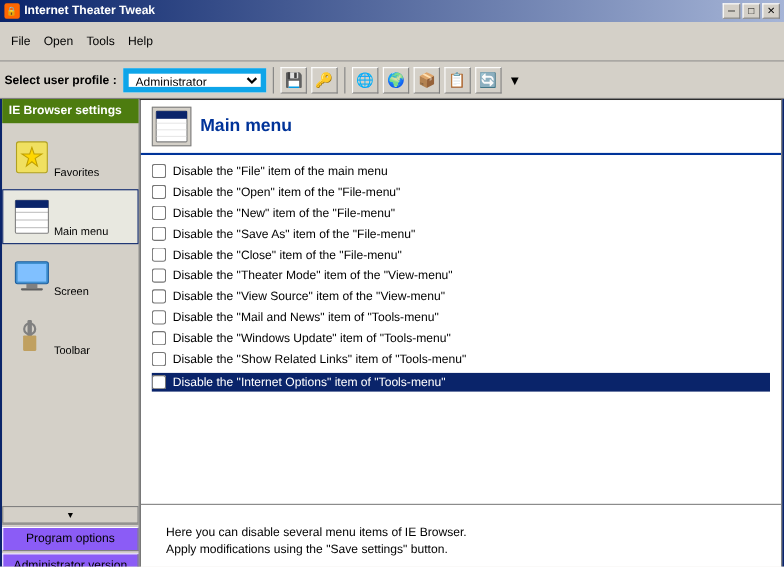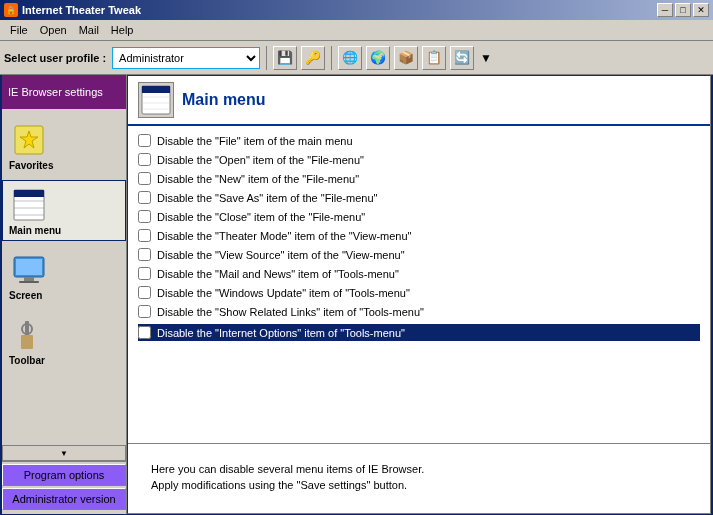--- a/index.html
+++ b/index.html
@@ -54,21 +54,21 @@
       cursor: pointer;
       display: flex;
       align-items: center;
       justify-content: center;
       color: black;
     }
 
     
     .menu-bar {
       background: #d4d0c8;
-      height: 21px;
+      height: 36px;
       display: flex;
       align-items: center;
       padding: 0 4px;
       border-bottom: 1px solid #808080;
     }
     .menu-item {
       padding: 2px 6px;
       font-size: 11px;
       cursor: pointer;
     }
@@ -85,23 +85,23 @@
     }
     .toolbar-label {
       font-size: 11px;
       margin-right: 2px;
       font-weight: bold;
     }
     .toolbar-select {
       height: 22px;
       font-size: 11px;
       background: white;
-      border: 1px solid #0ea5e9;
+      border: 5px solid #0ea5e9;
       padding: 1px 2px;
-      width: 148px;
+      width: 130px;
     }
     .toolbar-separator {
       width: 1px;
       height: 24px;
       background: #808080;
       margin: 0 2px;
     }
     .toolbar-btn {
       width: 24px;
       height: 24px;
@@ -123,46 +123,45 @@
 
     
     .sidebar {
       width: 125px;
       background: #d4d0c8;
       border-right: 1px solid #808080;
       display: flex;
       flex-direction: column;
     }
     .sidebar-header {
-      background: #701a75;
+      background: #4d7c0f;
       color: white;
       font-size: 11px;
-      font-weight: normal;
+      font-weight: bold;
       padding: 4px 6px;
-      height: 34px;
+      height: 22px;
       display: flex;
       align-items: center;
     }
     .sidebar-items {
       display: flex;
       flex-direction: column;
       align-items: center;
       padding: 6px 0;
       flex: 1;
       gap: 4px;
     }
     .sidebar-item {
       display: flex;
-      flex-direction: column;
-      align-items: flex-start;
+      flex-direction: row;
+      align-items: flex-end;
       cursor: pointer;
       padding: 4px 6px;
       width: 100%;
       border: 1px solid transparent;
-      font-weight: bold;
     }
     .sidebar-item.active {
       border: 1px solid #0a246a;
       background: #e8e8e0;
     }
     .sidebar-icon {
       width: 40px;
       height: 40px;
       display: flex;
       align-items: center;
@@ -308,21 +307,21 @@
   <div class="title-bar-controls">
     <div class="title-btn">─</div>
     <div class="title-btn">□</div>
     <div class="title-btn">✕</div>
   </div>
 </div>
 
 <div class="menu-bar">
   <span class="menu-item">File</span>
   <span class="menu-item">Open</span>
-  <span class="menu-item">Mail</span>
+  <span class="menu-item">Tools</span>
   <span class="menu-item">Help</span>
 </div>
 
 <div class="toolbar">
   <span class="toolbar-label">Select user profile :</span>
   <select class="toolbar-select">
     <option>Administrator</option>
   </select>
   <div class="toolbar-separator"></div>
   <div class="toolbar-btn" title="Save">💾</div>

